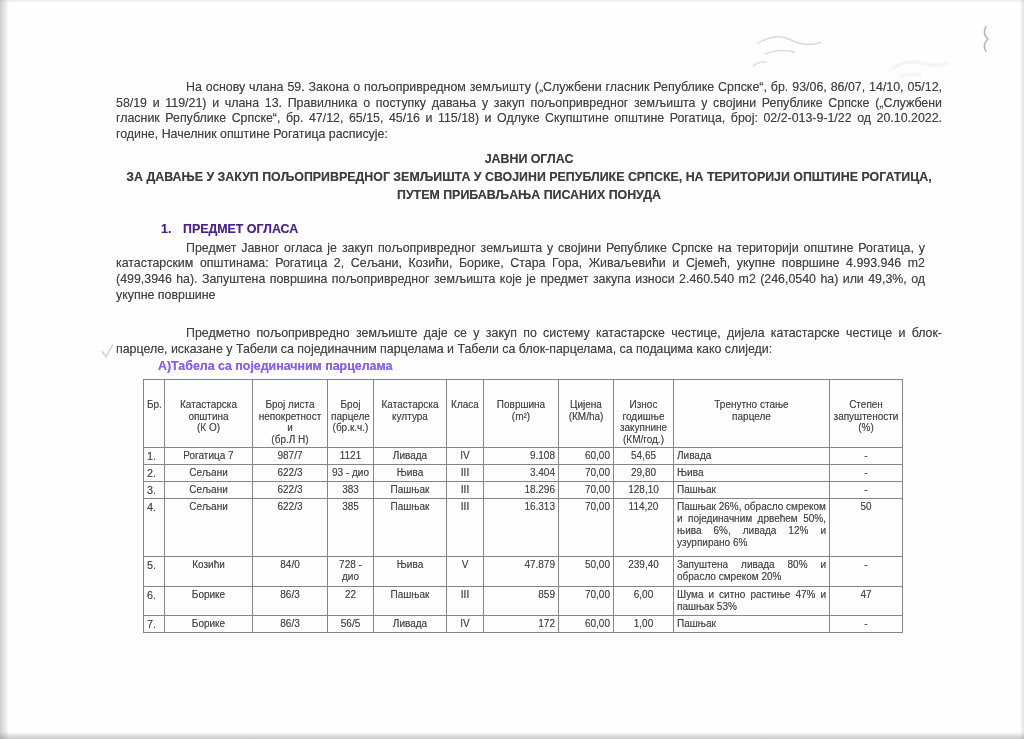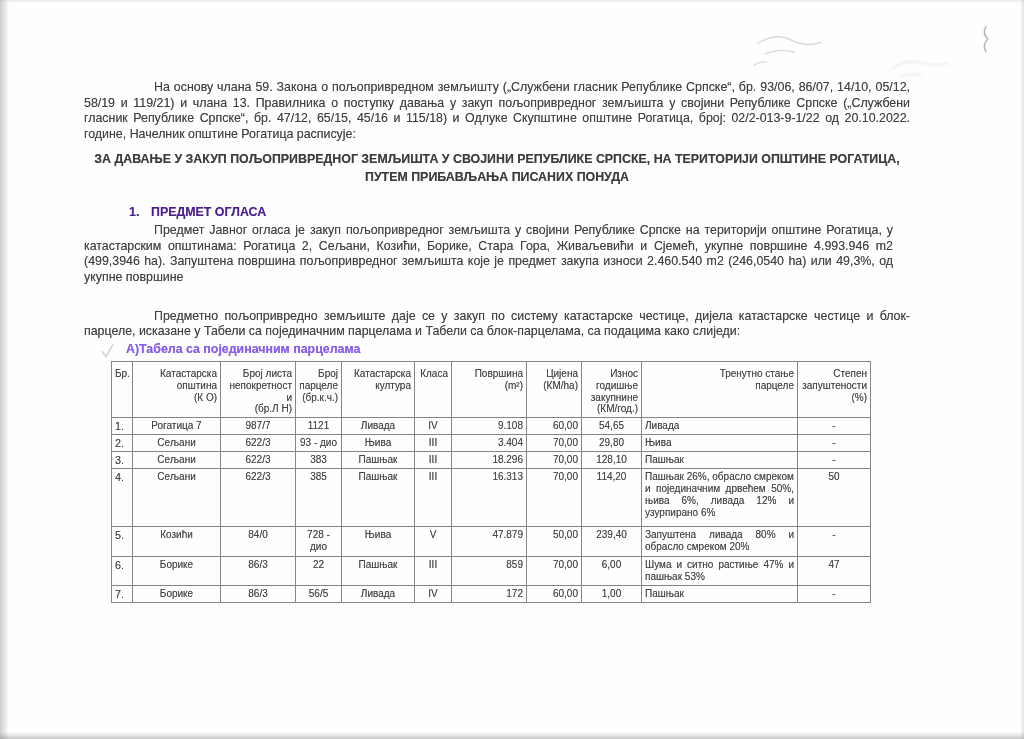--- a/index.html
+++ b/index.html
@@ -16,41 +16,41 @@
   .edge-right{position:absolute;right:0;top:0;bottom:0;width:4px;
     background:linear-gradient(to left,rgba(140,140,145,.25),rgba(255,255,255,0));}
   .edge-top{position:absolute;left:0;right:0;top:0;height:3px;
     background:linear-gradient(to bottom,rgba(150,150,155,.18),rgba(255,255,255,0));}
 
   
   .smudge{position:absolute;pointer-events:none;}
   .smudge svg{display:block;}
 
   .content{
-    position:absolute;left:84px;top:80px;width:826px;
+    position:absolute;left:116px;top:80px;width:826px;
     font-size:12.4px;line-height:15.6px;text-align:justify;
     text-shadow:0 0 .4px rgba(70,70,70,.55);
   }
   .intro{text-indent:70px;margin:0;}
   .title-block{margin-top:9px;text-align:center;font-weight:bold;line-height:17.6px;color:#3c3c3c;}
   .sec-heading{margin-top:18px;padding-left:45px;font-weight:bold;color:#4c1d95;}
   .sec-heading .num{display:inline-block;width:22px;}
   .sec-body{text-indent:70px;margin:3px 17px 0 0;}
   .para2{text-indent:70px;margin:23px 0 0 0;}
   .table-label{margin-top:2px;padding-left:42px;font-weight:bold;color:#8b5cf6;}
 
   table.parcels{
     margin:4px 0 0 27px;border-collapse:collapse;table-layout:fixed;width:759px;
     font-size:10px;line-height:12px;color:#454545;
   }
   table.parcels th,table.parcels td{
     border:1px solid #858585;padding:2px 3px;font-weight:normal;
     overflow:hidden;
   }
-  table.parcels th{text-align:right;vertical-align:top;white-space:pre-line;line-height:11.6px;padding-top:6px;}
+  table.parcels th{text-align:center;vertical-align:top;white-space:pre-line;line-height:11.6px;padding-top:19px;}
   table.parcels td{vertical-align:top;}
   td.c-num{text-align:left;padding-left:5px;font-size:10.8px;}
   td.c-ko{text-align:center;vertical-align:middle;}
   td.c-list,td.c-parc,td.c-cult,td.c-class{text-align:center;}
   td.c-area{text-align:right;padding-right:14px;}
   td.c-price{text-align:right;padding-right:12px;}
   td.c-annual{text-align:center;padding-right:5px;}
   td.c-state{text-align:justify;padding:2px 7px;}
   td.c-deg{text-align:center;vertical-align:middle;}
 </style>
@@ -81,20 +81,21 @@
   <svg width="16" height="18" style="opacity:.4;filter:blur(.4px)">
     <path d="M2 9 l4 6 l7 -13" stroke="#8b8b90" stroke-width="1.4" fill="none"></path>
   </svg>
 </div>
 
 <div class="content">
 
   <p class="intro">На основу члана 59. Закона о пољопривредном земљишту („Службени гласник Републике Српске“, бр. 93/06, 86/07, 14/10, 05/12, 58/19 и 119/21) и члана 13. Правилника о поступку давања у закуп пољопривредног земљишта у својини Републике Српске („Службени гласник Републике Српске“, бр. 47/12, 65/15, 45/16 и 115/18) и Одлуке Скупштине општине Рогатица, број: 02/2-013-9-1/22 од  20.10.2022. године, Начелник општине Рогатица расписује:</p>
 
   <div class="title-block">
+    <div>ЈАВНИ ОГЛАС</div>
     <div>ЗА ДАВАЊЕ У ЗАКУП ПОЉОПРИВРЕДНОГ ЗЕМЉИШТА У СВОЈИНИ РЕПУБЛИКЕ СРПСКЕ, НА ТЕРИТОРИЈИ ОПШТИНЕ РОГАТИЦА, ПУТЕМ ПРИБАВЉАЊА ПИСАНИХ ПОНУДА</div>
   </div>
 
   <div class="sec-heading"><span class="num">1.</span><span>ПРЕДМЕТ ОГЛАСА</span></div>
 
   <p class="sec-body">Предмет Јавног огласа  је закуп пољопривредног земљишта у својини Републике Српске на територији општине Рогатица, у катастарским општинама: Рогатица 2, Сељани, Козићи, Борике, Стара Гора, Живаљевићи и Сјемећ,  укупне површине 4.993.946 m2 (499,3946 ha). Запуштена површина  пољопривредног земљишта које је предмет закупа  износи 2.460.540 m2 (246,0540 ha) или 49,3%, од укупне површине</p>
 
   <p class="para2">Предметно пољопривредно земљиште даје се у закуп по систему катастарске честице, дијела катастарске честице и блок-парцеле, исказане у Табели са појединачним парцелама и Табели са блок-парцелама,  са подацима како слиједи:</p>
 
   <div class="table-label">А)Табела са појединачним парцелама</div>

